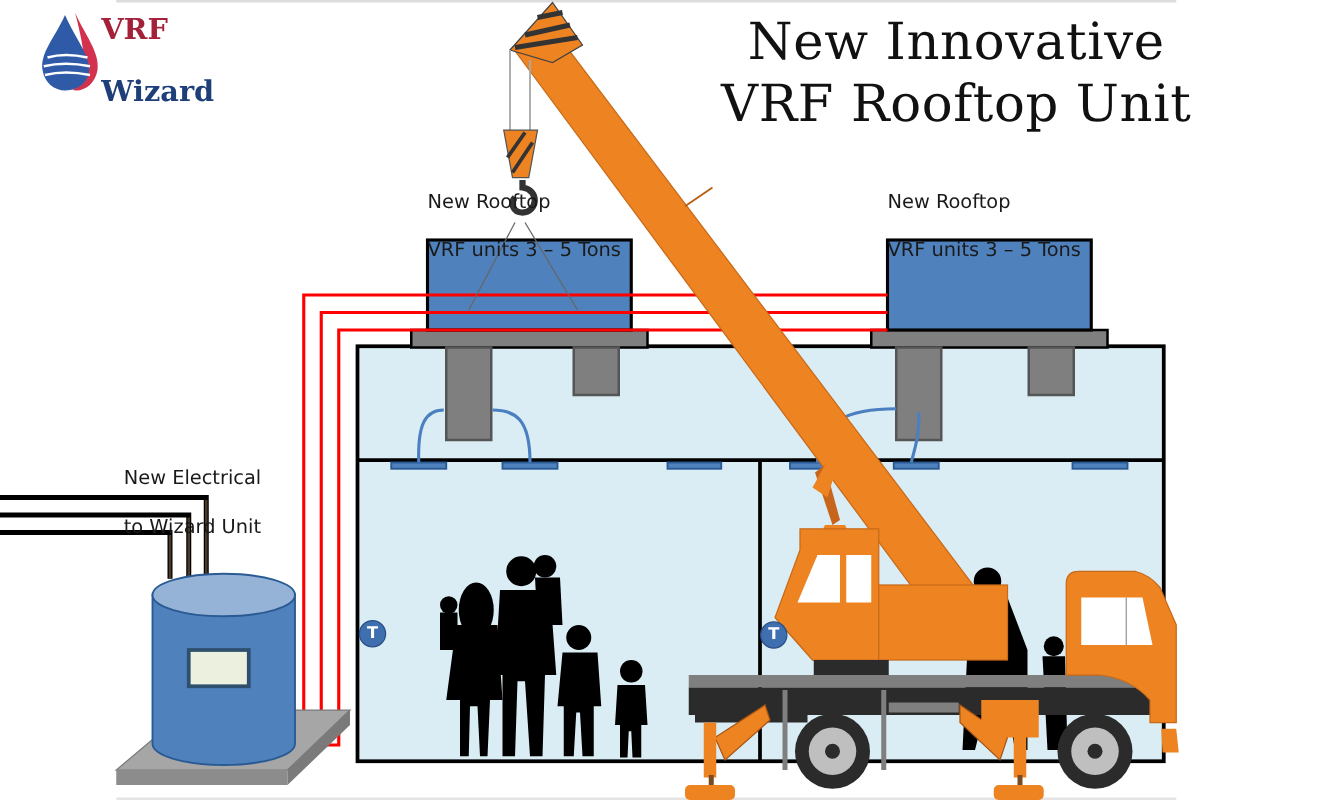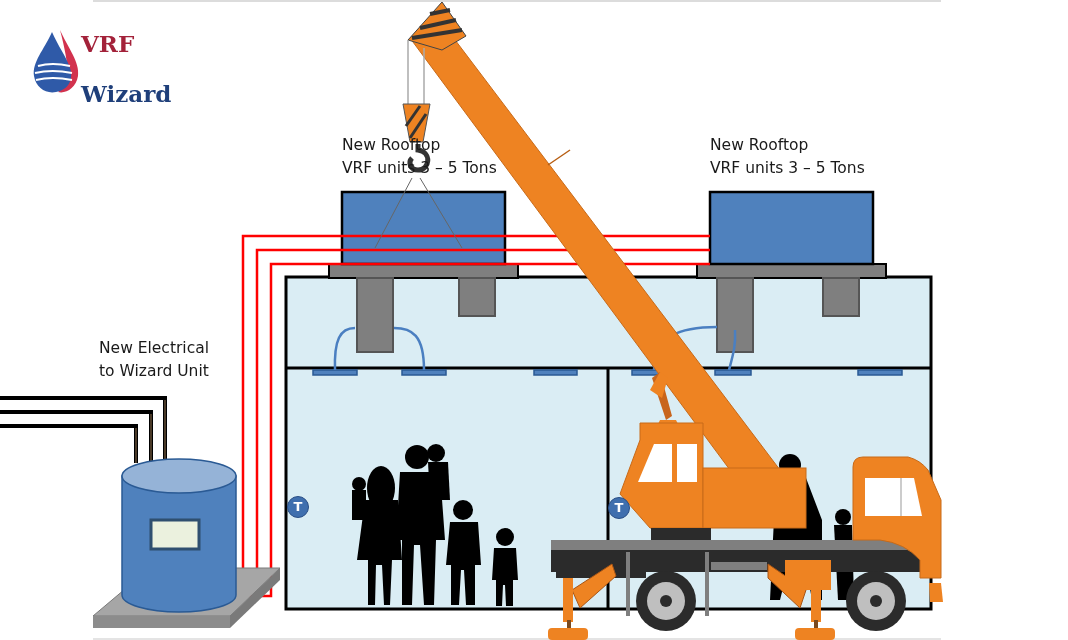--- a/index.html
+++ b/index.html
@@ -1,26 +1,26 @@
 <!DOCTYPE html>
 <html><head>
   <meta charset="utf-8">
   <style>
     html, body { margin: 0; padding: 0; background: #ffffff; }
     body { width: 1068px; height: 640px; position: relative; overflow: hidden; font-family: "Liberation Sans", sans-serif; }
     .frame-line-top { position: absolute; left: 93px; top: 0; width: 848px; height: 2px; background: #dcdcdc; }
     .frame-line-bottom { position: absolute; left: 93px; top: 638px; width: 848px; height: 2px; background: #e4e4e4; }
     svg.scene { position: absolute; left: 0; top: 0; }
-    .logo { position: absolute; left: 30px; top: 28px; width: 160px; height: 70px; }
+    .logo { position: absolute; left: 30px; top: 8px; width: 160px; height: 70px; }
     .logo-text { position: absolute; left: 51px; top: 4px; font-family: "DejaVu Serif", serif; font-weight: bold; line-height: 24px; }
     .logo-line1 { color: #a3223a; font-size: 23px; display: block; }
     .logo-line2 { color: #1f3f7a; font-size: 23px; display: block; margin-top: 26px; }
     .title { position: absolute; left: 555px; top: 8px; width: 420px; text-align: center; font-family: "DejaVu Serif", serif; font-size: 41px; line-height: 50px; color: #111; letter-spacing: 0.5px; }
     .label { position: absolute; font-family: "DejaVu Sans", sans-serif; font-size: 15.5px; line-height: 23px; color: #1a1a1a; white-space: nowrap; }
-    .label span { display: block; }
+    .label span { display: block; margin-top: 16px; }
     .therm { position: absolute; width: 20px; height: 20px; border-radius: 50%; background: #3f6fae; border: 1.5px solid #2a4f86; color: #fff; font: bold 13px "DejaVu Sans", sans-serif; text-align: center; line-height: 20px; }
   </style>
 </head>
 <body>
 
 <div class="frame-line-top"></div>
 <div class="frame-line-bottom"></div>
 
 <svg class="scene" width="1068" height="640" viewBox="0 0 1068 640">
 
@@ -197,29 +197,31 @@
     <path d="M5 45 Q 22 41, 42 45" stroke="#fff" stroke-width="2" fill="none"></path>
     <path d="M6 52 Q 22 48, 42 52" stroke="#fff" stroke-width="2" fill="none"></path>
   </svg>
   <div class="logo-text">
     <span class="logo-line1">VRF</span>
     <span class="logo-line2">Wizard</span>
   </div>
 </div>
 
 <div class="title">
+  <div>New Innovative</div>
+  <div>VRF Rooftop Unit</div>
 </div>
 
 <div class="label" style="left:342px; top:134px;">
   <span>New Rooftop</span>
   <span>VRF units 3 – 5 Tons</span>
 </div>
 <div class="label" style="left:710px; top:134px;">
   <span>New Rooftop</span>
   <span>VRF units 3 – 5 Tons</span>
 </div>
-<div class="label" style="left:99px; top:337px;">
+<div class="label" style="left:99px; top:355px;">
   <span>New Electrical</span>
   <span>to Wizard Unit</span>
 </div>
 
 <div class="therm" style="left:287px; top:496px;">T</div>
 <div class="therm" style="left:608px; top:497px;">T</div>
 
 </body></html>

